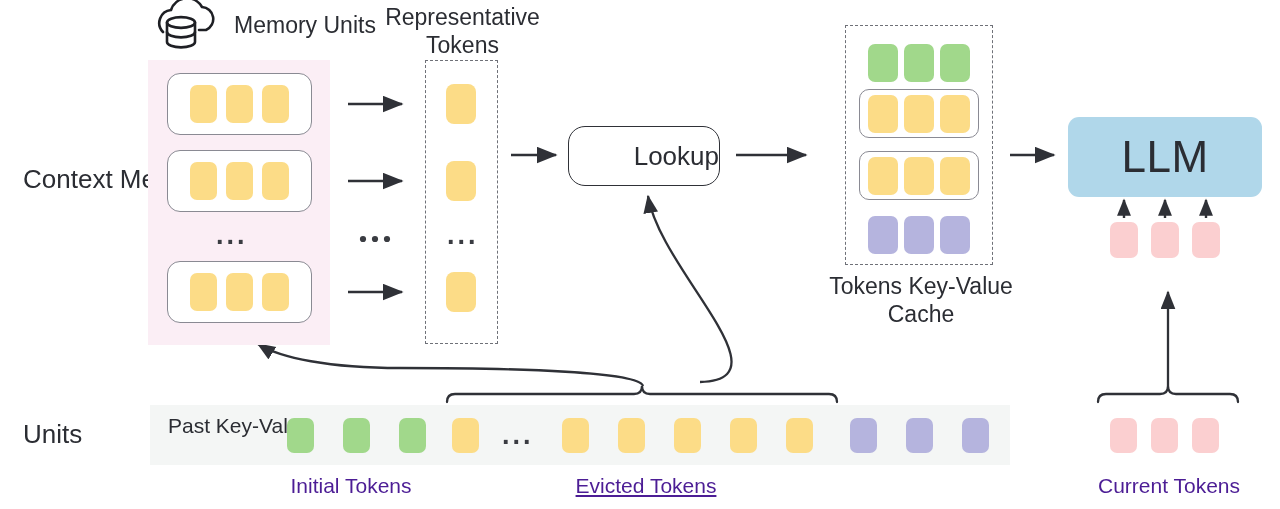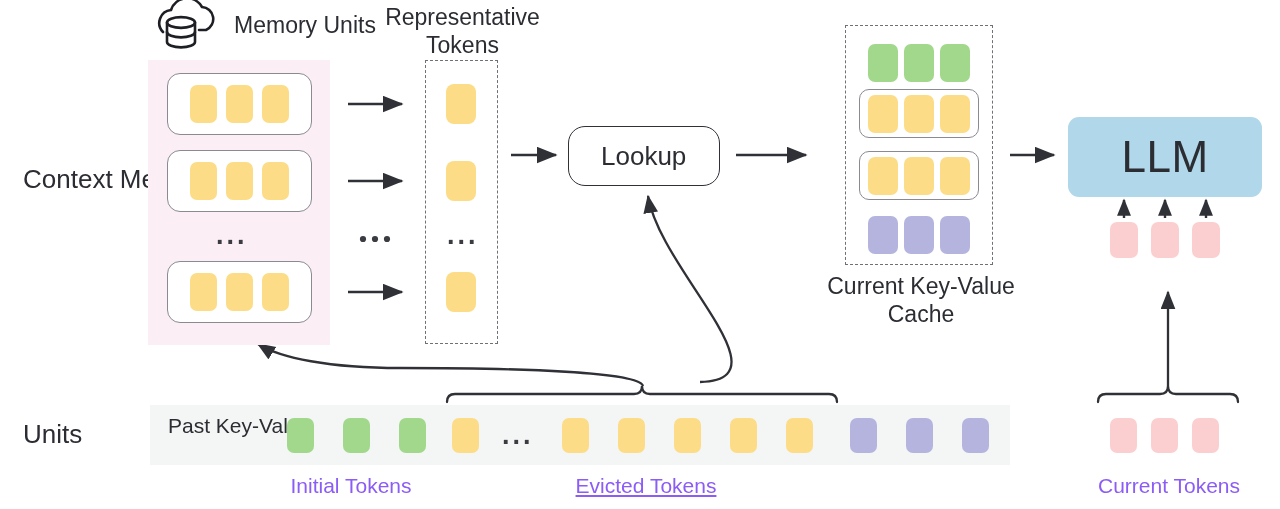--- a/index.html
+++ b/index.html
@@ -23,21 +23,21 @@
   .dots{position:absolute;letter-spacing:3px;color:#3a3c42;font-size:27px;font-weight:700;line-height:1;}
 
   
   #rep-box{position:absolute;left:425px;top:60px;width:73px;height:284px;
            border:1.7px dashed #6f7178;box-sizing:border-box;background:transparent;}
   .rep-tok{position:absolute;left:446px;width:30px;height:40px;border-radius:8px;background:#fcdc87;}
 
   
   #lookup-box{position:absolute;left:568px;top:126px;width:152px;height:60px;background:#fff;
               border:1.7px solid #2f3137;border-radius:17px;box-sizing:border-box;
-              display:flex;align-items:center;justify-content:flex-start;gap:6px;}
+              display:flex;align-items:center;justify-content:flex-end;gap:6px;}
   #lookup-box .lk-text{font-size:26px;color:#2b2d33;}
 
   
   #kv-box{position:absolute;left:845px;top:25px;width:148px;height:240px;
           border:1.7px dashed #6f7178;box-sizing:border-box;}
   .kv-row{position:absolute;left:864px;width:110px;height:45px;
           display:flex;align-items:center;justify-content:center;gap:6px;box-sizing:border-box;}
   .kv-row.framed{background:#fff;border:1.3px solid #8a8a93;border-radius:10px;
                  width:120px;left:859px;height:49px;}
   .kv-tok{width:30px;height:38px;border-radius:7px;}
@@ -46,21 +46,21 @@
   #llm-box{position:absolute;left:1068px;top:117px;width:194px;height:80px;background:#b0d7ea;
            border-radius:11px;display:flex;align-items:center;justify-content:center;}
   #llm-box .llm-text{font-size:44px;color:#2b2d33;letter-spacing:.5px;}
   .cur-tok{position:absolute;width:28px;height:36px;border-radius:7px;background:#fbcfd0;top:222px;}
 
   
   #input-band{position:absolute;left:150px;top:405px;width:860px;height:60px;background:#f4f6f5;}
   #pkv-label{position:absolute;left:168px;top:414px;font-size:21px;line-height:1.15;}
   .in-tok{position:absolute;top:418px;width:27px;height:35px;border-radius:7px;}
 
-  .cap{position:absolute;font-size:21px;color:#8b5cf6;text-align:center;}
+  .cap{position:absolute;font-size:21px;color:#4c1d95;text-align:center;}
   .ttl{position:absolute;font-size:23px;color:#2b2d33;text-align:center;line-height:1.2;}
   .side{position:absolute;font-size:26px;color:#2b2d33;line-height:1.25;}
 </style>
 </head>
 <body>
 
 <div class="stage">
 
   <svg class="overlay" viewBox="0 0 1280 509">
     <defs>
@@ -122,21 +122,21 @@
   <div class="side" style="left:23px;top:163px;">Context
 Memory</div>
 
   <div class="side" style="left:23px;top:418px;">Units</div>
 
   <div class="ttl" style="left:205px;top:12px;width:200px;text-align:center;">Memory Units</div>
 
   <div class="ttl" style="left:380px;top:4px;width:165px;white-space:pre-line;">Representative
 Tokens</div>
 
-  <div class="ttl" style="left:826px;top:273px;width:190px;white-space:pre-line;">Current Key-Value
+  <div class="ttl" style="left:826px;top:273px;width:190px;white-space:pre-line;">Tokens Key-Value
 Cache</div>
 
   <div id="ctx-panel"></div>
 
   <div class="mem-unit" style="top:73px;">
     <span class="tok tok-y mem-tok"></span>
     <span class="tok tok-y mem-tok"></span>
     <span class="tok tok-y mem-tok"></span>
   </div>
   <div class="mem-unit" style="top:150px;">

